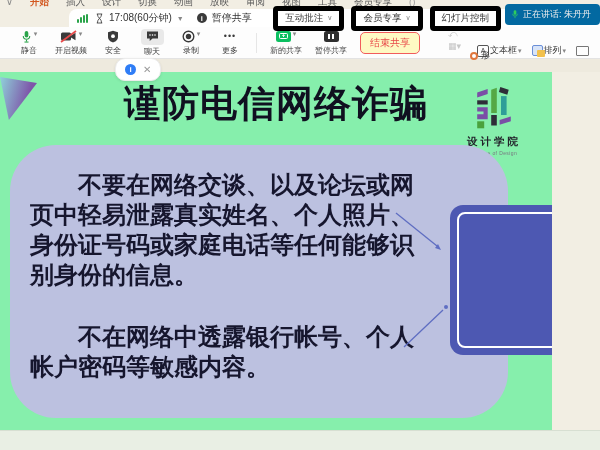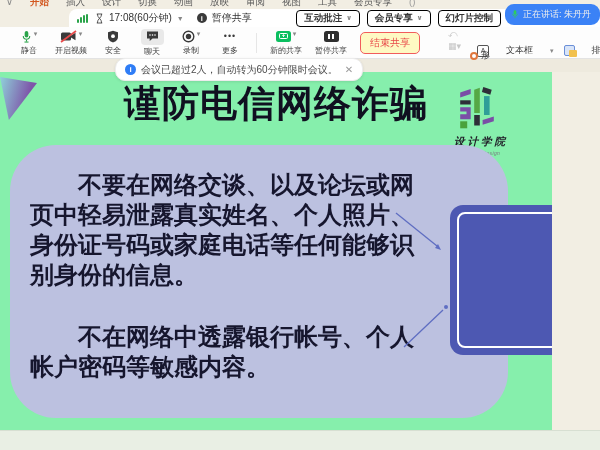--- a/index.html
+++ b/index.html
@@ -13,62 +13,62 @@
   .menubar .tab.active{color:#d3571f;font-weight:bold;}
   .menubar .extra{color:#9a9a9a;}
 
   
   .meet-row1{position:absolute;left:25px;top:9px;width:532px;height:18px;background:#ffffff;border-radius:8px 8px 0 0;display:flex;align-items:center;padding:0 8px;box-sizing:border-box;gap:5px;font-size:10px;color:#333;z-index:12;margin-left:44px;}
   .sig{display:flex;align-items:flex-end;gap:1px;height:9px;margin-right:2px;}
   .sig i{display:block;width:2px;background:#2aa44a;border-radius:1px;}
   .timer-caret,.mini-caret{font-size:7px;color:#888;}
   .info-dot{width:10px;height:10px;border-radius:50%;background:#3a3a3a;color:#fff;font-size:7.5px;font-weight:bold;display:flex;align-items:center;justify-content:center;margin-left:8px;}
   .hdr-btns{display:flex;gap:7px;margin-left:auto;margin-right:92px;}
-  .hdr-btn{border:1px solid #000000;border-radius:4px;background:#fff;font-size:9.5px;color:#333;padding:1px 7px;display:flex;align-items:center;gap:4px;white-space:nowrap;font-weight:bold;}
-
-  
-  .speaking{position:absolute;left:505px;top:4px;width:95px;height:21px;background:#3b82f6;border-radius:9px;display:flex;align-items:center;gap:4px;padding:0 6px;box-sizing:border-box;color:#ededed;font-size:9px;white-space:nowrap;z-index:30;overflow:hidden;}
+  .hdr-btn{border:5px solid #000000;border-radius:4px;background:#fff;font-size:9.5px;color:#333;padding:1px 7px;display:flex;align-items:center;gap:4px;white-space:nowrap;}
+
+  
+  .speaking{position:absolute;left:505px;top:4px;width:95px;height:21px;background:#0369a1;border-radius:4px;display:flex;align-items:center;gap:4px;padding:0 6px;box-sizing:border-box;color:#ededed;font-size:9px;white-space:nowrap;z-index:30;overflow:hidden;}
 
   
   .band2{position:absolute;left:0;top:27px;width:600px;height:31px;background:#fdfdfd;border-bottom:1px solid #e3e3e3;z-index:10;}
   .meet-row2{position:absolute;left:16px;top:0;height:31px;display:flex;align-items:center;gap:13px;}
   .titem{display:flex;flex-direction:column;align-items:center;justify-content:center;min-width:26px;}
   .titem .irow{display:flex;align-items:flex-start;gap:2px;height:14px;}
   .titem .lbl{font-size:8px;color:#3d3d3d;margin-top:1px;white-space:nowrap;}
   .chat-bg{background:#e9e9e9;border-radius:4px;padding:1px 5px;}
   .dots{font-size:9px;letter-spacing:1px;color:#3a3a3a;line-height:12px;}
   .tile{width:15px;height:11px;border-radius:2.5px;display:flex;align-items:center;justify-content:center;margin-top:1px;}
   .tile.green{background:#0bbf60;}
   .tile.dark{background:#2e2e2e;}
   .tile .bar{display:inline-block;width:2px;height:5px;background:#fff;margin:0 1px;}
   .vdiv{width:1px;height:20px;background:#e6e6e6;}
   .end-share{border:1px solid #f15c5c;color:#e84a4a;background:#fef9c3;border-radius:5px;font-size:10px;padding:3px 9px;white-space:nowrap;}
 
   
   .gray-icons{position:absolute;left:448px;top:2px;display:flex;flex-direction:column;gap:2px;color:#c7c7c7;font-size:9px;line-height:10px;}
   .ribbon-frag{position:absolute;left:477px;top:0;height:31px;display:flex;align-items:center;gap:10px;font-size:9px;color:#3a3a3a;white-space:nowrap;padding-top:8px;}
-  .ribbon-item{display:flex;align-items:center;gap:17px;}
+  .ribbon-item{display:flex;align-items:center;gap:1px;}
   .abox{display:inline-flex;align-items:center;justify-content:center;width:10px;height:10px;border:1px solid #555;border-radius:2px;font-size:7px;color:#444;}
   .shape-ic{width:9px;height:9px;border:1px solid #6a8fd8;border-radius:2px;background:#d8e4f8;position:relative;}
   .shape-ic::after{content:"";position:absolute;left:4px;top:4px;width:8px;height:7px;background:#f2c14e;border-radius:1px;}
   .rect-ic{width:11px;height:8px;border:1px solid #777;border-radius:1px;}
   .shapes-top{position:absolute;left:470px;top:22px;display:flex;align-items:center;gap:3px;font-size:9px;color:#3a3a3a;z-index:11;}
   .shapes-top .c{width:8px;height:8px;border-radius:50%;border:2px solid #e0763c;box-sizing:border-box;}
 
   
   .beige{position:absolute;left:0;top:58px;width:600px;height:14px;background:#eeeade;z-index:3;}
   .notif{position:absolute;left:115px;top:58px;height:21px;background:#fff;border:1px solid #ececec;border-radius:10px;box-shadow:0 1px 3px rgba(0,0,0,.10);display:flex;align-items:center;gap:5px;padding:0 9px;font-size:10px;color:#4a4a4a;white-space:nowrap;z-index:20;}
   .notif .blue-i{width:11px;height:11px;border-radius:50%;background:#2f7df6;color:#fff;font-size:8px;font-weight:bold;display:flex;align-items:center;justify-content:center;}
   .notif .x{color:#9a9a9a;font-size:10px;margin-left:2px;}
 
   
   .slide{position:absolute;left:0;top:72px;width:552px;height:358px;background:#86efac;overflow:hidden;z-index:1;}
   .tri{position:absolute;left:0;top:5px;width:37px;height:43px;background:linear-gradient(105deg,#8fd2da 0%,#7e55a9 70%);clip-path:polygon(0 0,100% 14%,24% 100%);}
   .slide-title{position:absolute;left:0;top:7px;width:100%;text-align:center;font-size:37px;font-weight:bold;color:#101020;letter-spacing:1px;}
-  .logo{position:absolute;right:18px;top:15px;width:80px;font-style:italic;}
+  .logo{position:absolute;right:18px;top:15px;width:80px;text-align:center;}
   .logo .cn{font-size:10.5px;font-weight:bold;color:#22222a;letter-spacing:3px;margin-top:2px;}
   .logo .en{font-size:5px;color:#77777f;letter-spacing:.4px;margin-top:1px;}
   .card{position:absolute;left:10px;top:73px;width:498px;height:273px;background:#bcc1e0;border-radius:46px;}
   .body-text{position:absolute;left:30px;top:98px;width:404px;font-size:24px;font-weight:600;color:#16162e;line-height:30px;}
   .body-text p{margin:0;text-indent:2em;}
   .body-text p + p{margin-top:32px;}
   .frame{position:absolute;left:450px;top:133px;width:116px;height:150px;background:#4d58b2;border-radius:13px;z-index:2;}
   .frame .inner{position:absolute;left:7px;top:7px;right:7px;bottom:7px;border:2px solid #fff;border-radius:8px;}
   .arrows{position:absolute;left:0;top:0;width:600px;height:358px;z-index:1;}
 
@@ -242,21 +242,20 @@
     <div class="shapes-top">
         <span class="c"></span>
         <span>形</span>
       </div>
   </div>
 
   <div class="beige"></div>
 
   <div class="notif">
     <span class="blue-i">i</span>
-    <span>会议已超过2人，自动转为60分钟限时会议。</span>
     <span class="x">✕</span>
   </div>
 
   <div class="slide">
     <div class="tri"></div>
     <div class="slide-title">谨防电信网络诈骗</div>
 
     <div class="logo">
       <svg width="46" height="42" viewBox="0 0 52 60">
         <path d="M2 8 L17 3 L17 10 L2 15 Z" fill="#7a4ea6"></path>

